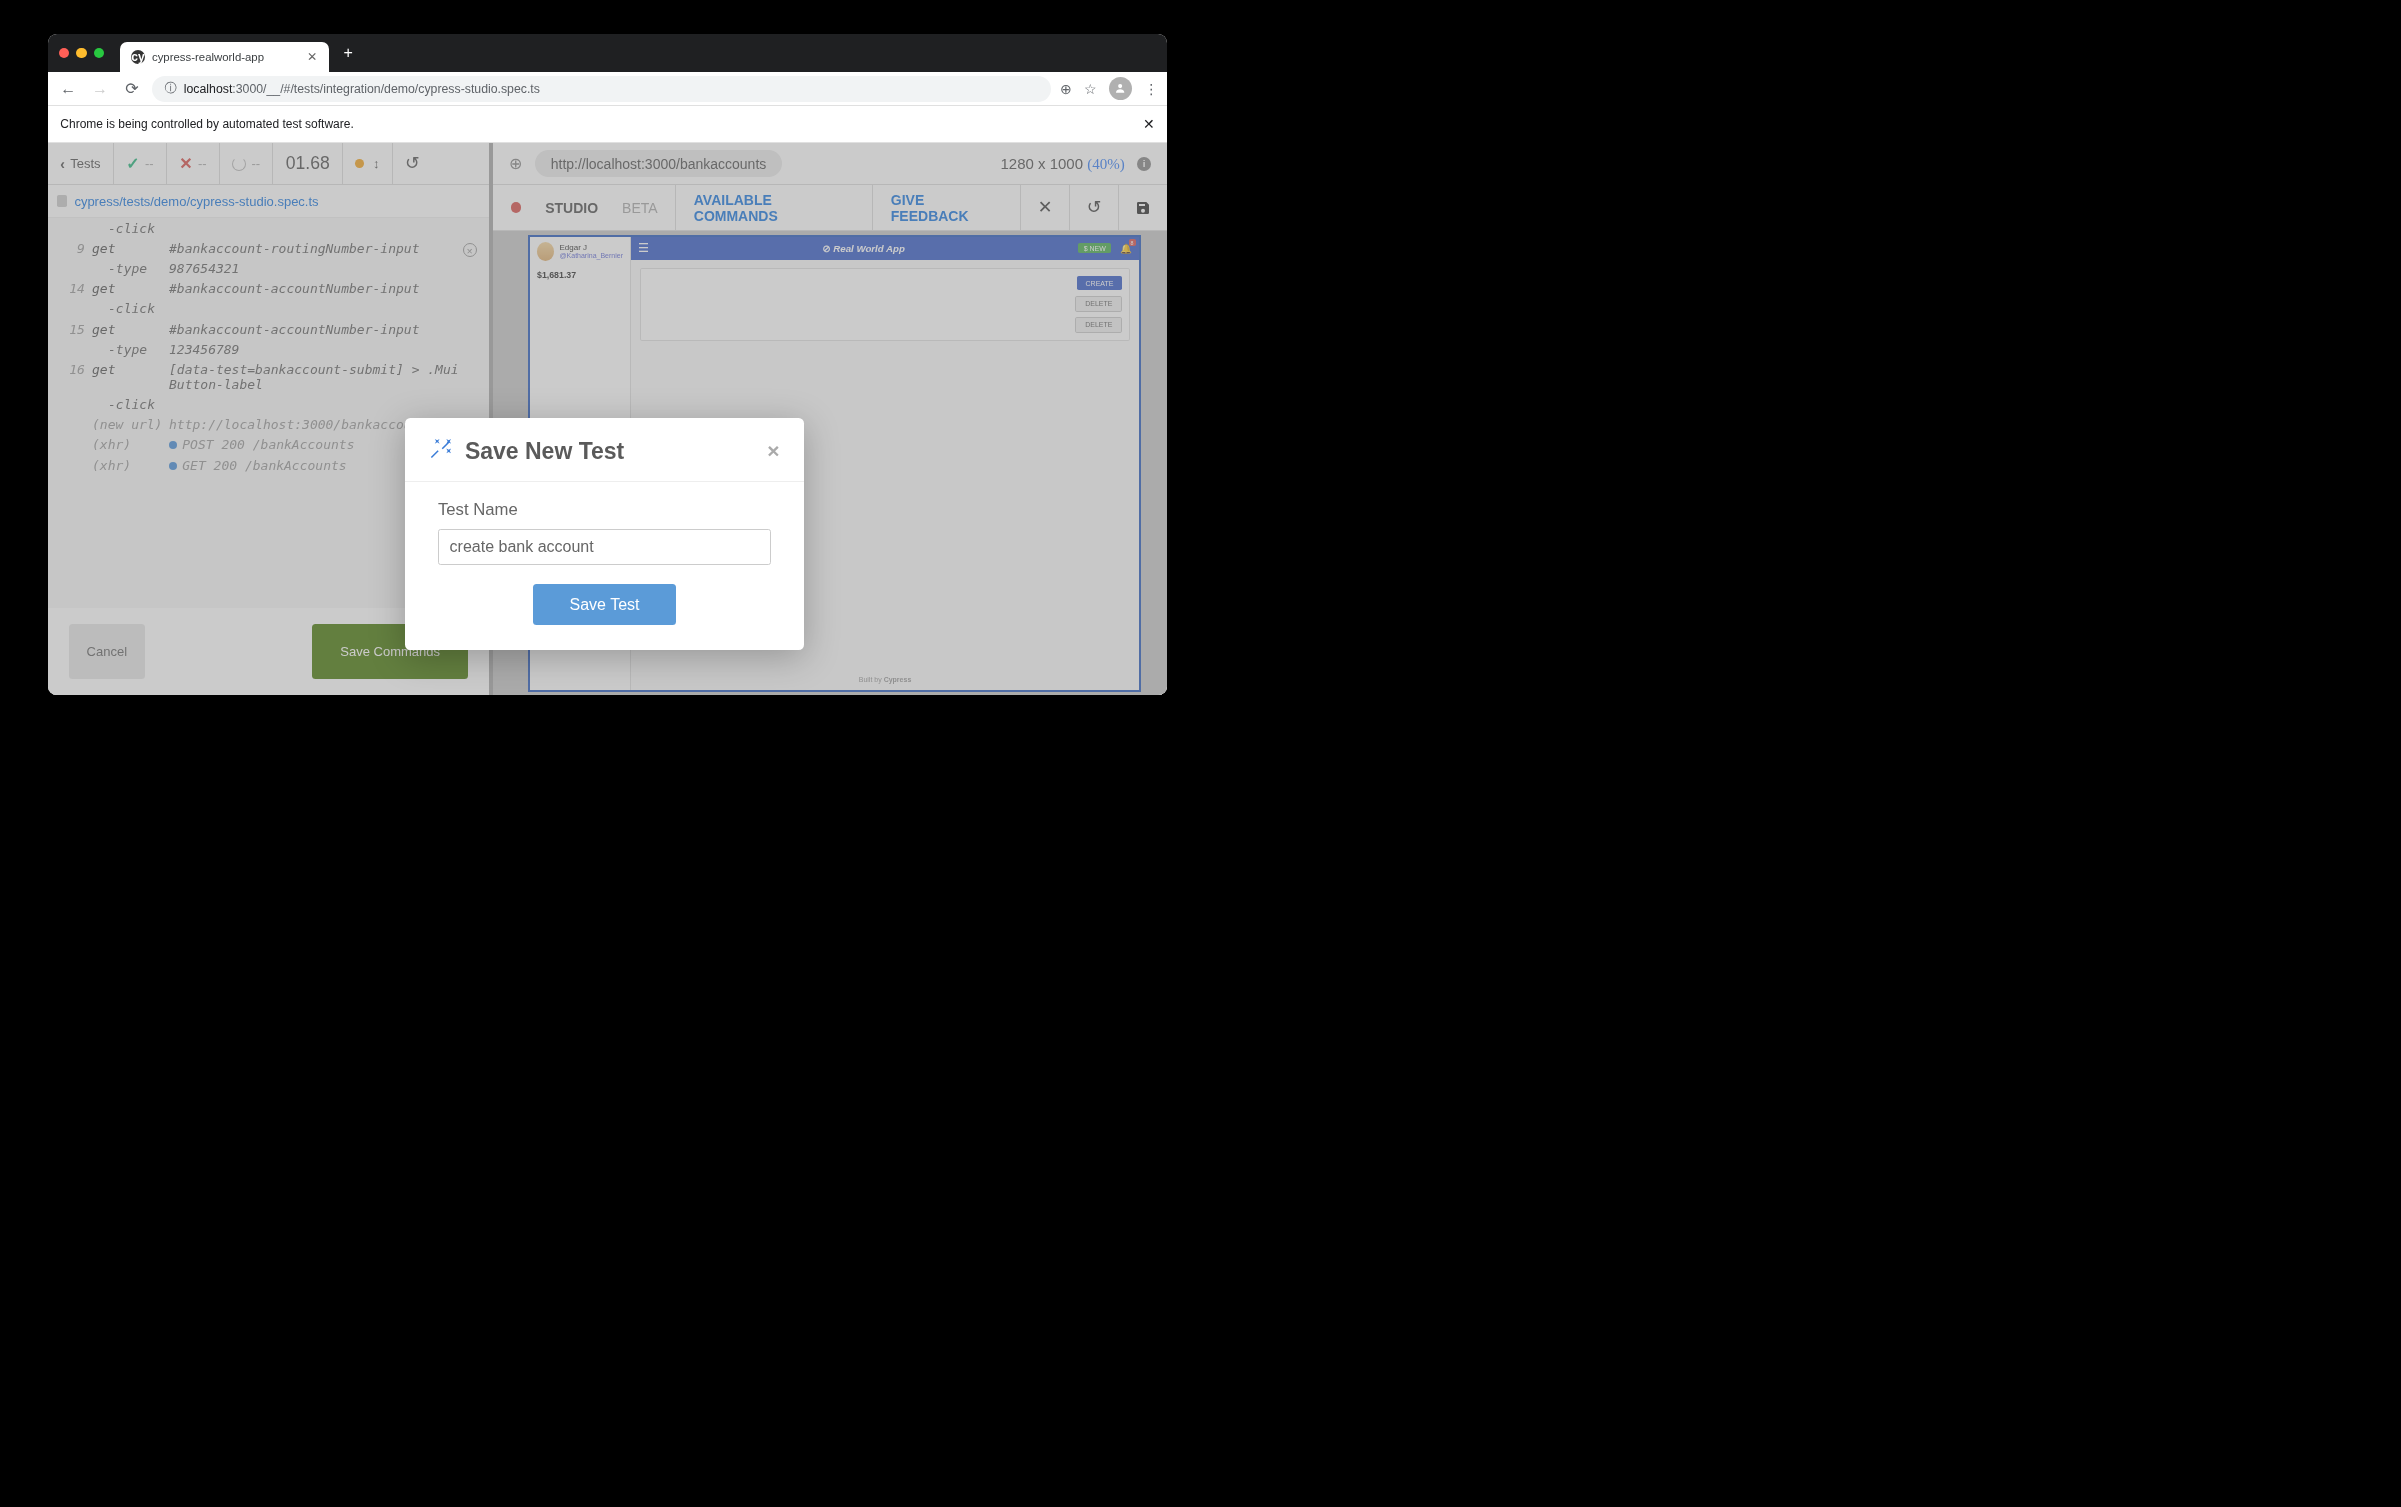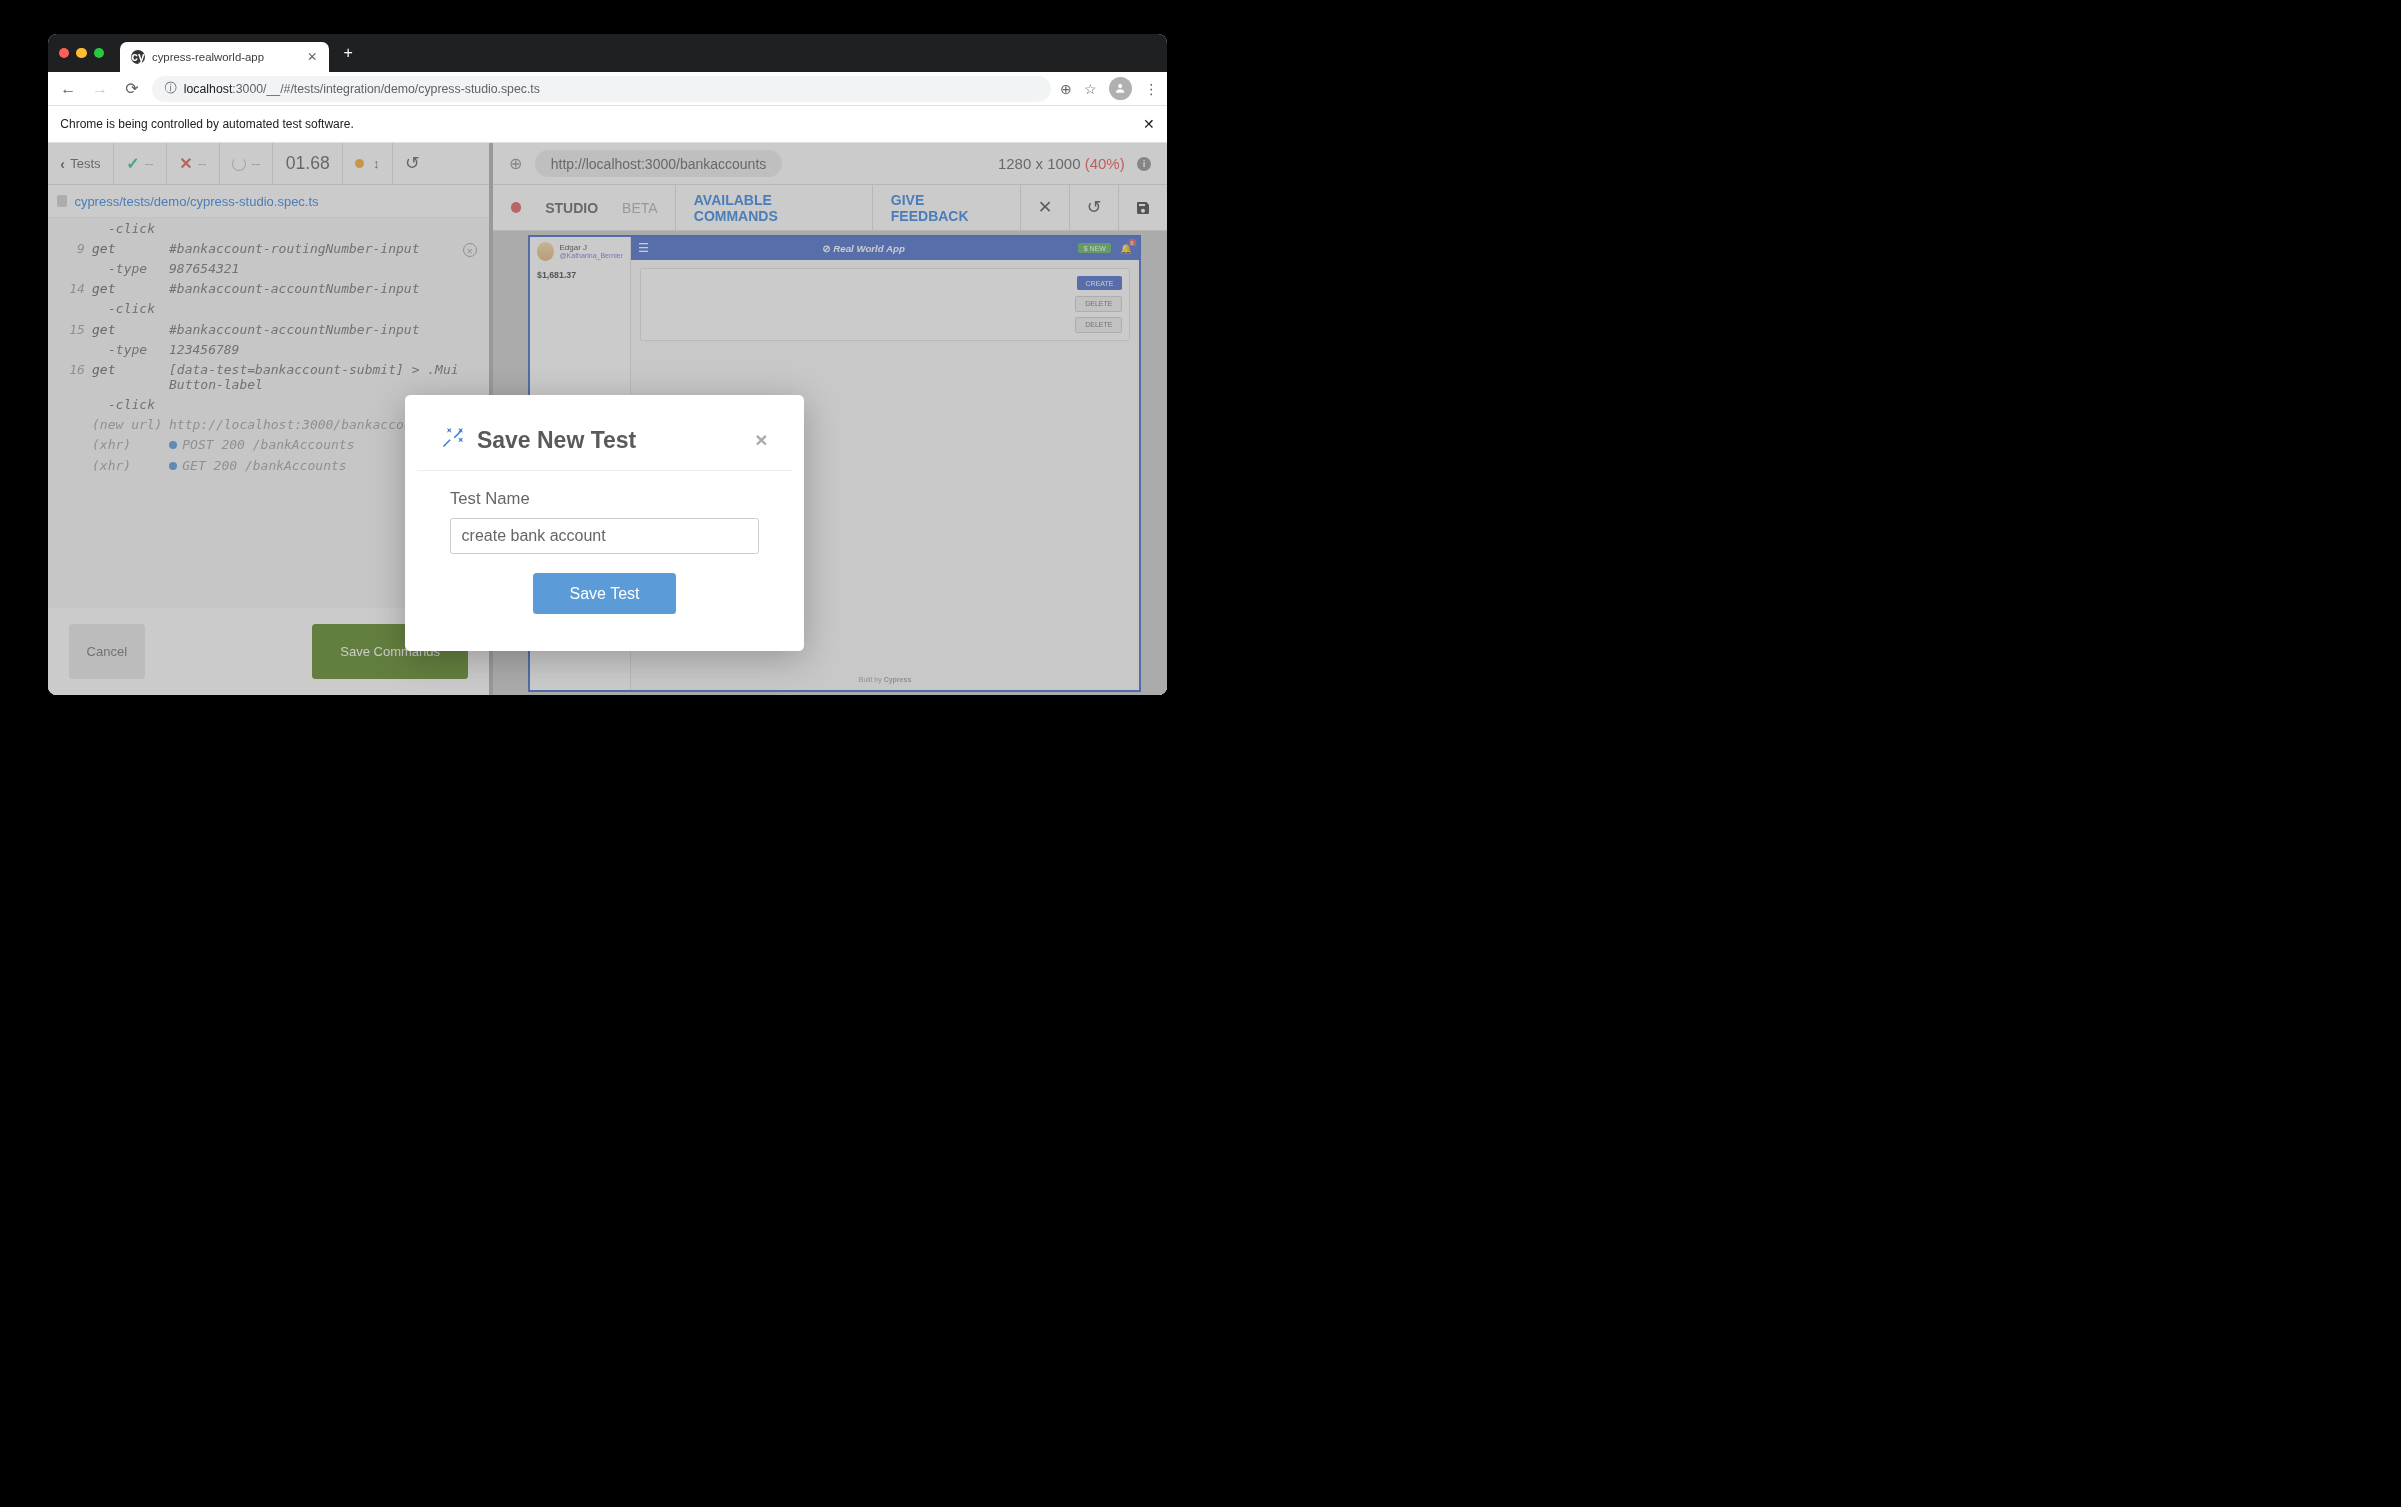--- a/index.html
+++ b/index.html
@@ -49,21 +49,21 @@
 .delete-icon { position: absolute; right: 12.3px; top: 5.3px; width: 14px; height: 14px; border: 1.3px solid #999; border-radius: 50%; display: flex; align-items: center; justify-content: center; color: #999; font-size: 9.7px; }
 .cmd-footer { display: flex; gap: 12.3px; padding: 16px 21px; justify-content: space-between; }
 .btn { padding: 8px 17.6px; border-radius: 3.5px; font-size: 13px; border: none; cursor: pointer; }
 .btn-cancel { background: #e6e6e6; color: #666; }
 .btn-save { background: #4d7c0f; color: #fff; margin-left: auto; padding: 20px 28px; }
 .right { flex: 1; display: flex; flex-direction: column; background: #fff; }
 .right-top { height: 42px; display: flex; align-items: center; padding: 0 16px; gap: 12.3px; border-bottom: 0.9px solid #ddd; }
 .target-icon { color: #888; font-size: 16px; }
 .url-pill { flex: 1; max-width: 413px; background: #eaeaea; border-radius: 14px; padding: 5.3px 16px; font-size: 14px; color: #555; }
 .dims { font-size: 15px; color: #555; white-space: nowrap; }
-.pct { color: #ef4444; }
+.pct { color: #3b82f6; font-family: Liberation Serif, serif; }
 .info-icon { width: 14px; height: 14px; border-radius: 50%; background: #888; color: #fff; display: flex; align-items: center; justify-content: center; font-size: 9.7px; font-weight: bold; }
 .studio-bar { height: 46px; display: flex; align-items: center; border-bottom: 0.9px solid #ddd; }
 .sb-seg { padding: 0 17.6px; height: 100%; display: flex; align-items: center; border-right: 0.9px solid #ddd; font-size: 14px; font-weight: 600; gap: 24px; }
 .rec-dot { width: 10.6px; height: 10.6px; border-radius: 50%; background: #d9534f; }
 .studio-label { color: #555; }
 .beta { color: #aaa; font-weight: 500; }
 .link-blue { color: #1f7ae0; }
 .sb-icons { margin-left: auto; display: flex; }
 .sb-icon { width: 49px; height: 46px; display: flex; align-items: center; justify-content: center; font-size: 17.6px; color: #444; border-left: 0.9px solid #ddd; }
 .preview { flex: 1; background: #c8c8c8; padding: 3.5px 26px 3.5px 35px; overflow: hidden; position: relative; }
@@ -78,21 +78,21 @@
 .hamburger { color: #fff; font-size: 12.3px; }
 .pv-title { flex: 1; text-align: center; color: #fff; font-size: 9.7px; font-style: italic; font-weight: 600; }
 .pv-new { background: #4caf50; color: #fff; font-size: 7px; padding: 1.8px 5.3px; border-radius: 1.8px; }
 .pv-bell { color: #fff; font-size: 9.7px; position: relative; }
 .bell-badge { position: absolute; top: -3.5px; right: -3.5px; width: 7px; height: 7px; background: #d9534f; border-radius: 1.8px; color: #fff; font-size: 5.3px; display: flex; align-items: center; justify-content: center; }
 .pv-content { flex: 1; padding: 8.8px; background: #fafafa; position: relative; }
 .pv-card { background: #fff; border: 0.9px solid #e0e0e0; border-radius: 1.8px; padding: 7px; display: flex; justify-content: flex-end; flex-direction: column; gap: 5.3px; align-items: flex-end; }
 .pv-btn-create { background: #3a5fc8; color: #fff; font-size: 7px; padding: 3.5px 8.8px; border-radius: 1.8px; }
 .pv-btn-delete { background: #f0f0f0; color: #666; font-size: 7px; padding: 3.5px 8.8px; border-radius: 1.8px; border: 0.9px solid #ccc; }
 .pv-footer { text-align: center; font-size: 7px; color: #999; margin-top: auto; padding: 3.5px; position: absolute; bottom: 3.5px; left: 0; right: 0; }
-.modal { position: absolute; left: 357px; top: 252px; width: 399px; background: #fff; border-radius: 5.3px; box-shadow: 0 7px 35px rgba(0,0,0,.25); z-index: 10; padding: 12px; }
+.modal { position: absolute; left: 357px; top: 275px; width: 399px; background: #fff; border-radius: 5.3px; box-shadow: 0 7px 35px rgba(0,0,0,.25); z-index: 10; padding: 0; }
 .modal-header { display: flex; align-items: center; padding: 19.4px 24.6px 16px; gap: 12.3px; border-bottom: 0.9px solid #eee; }
 .wand-icon { color: #3b7dd8; font-size: 21px; }
 .modal-title { font-size: 23px; font-weight: 600; color: #5a5a5a; flex: 1; }
 .modal-close { font-size: 21px; color: #aaa; font-weight: bold; }
 .modal-body { padding: 17.6px 33px 24.6px; }
 .form-label { font-size: 16.7px; color: #666; margin-bottom: 8.8px; }
 .form-input { width: 100%; padding: 8px 10.6px; font-size: 16px; border: 0.9px solid #ccc; border-radius: 2.6px; color: #666; }
 .modal-save { display: block; margin: 19.4px auto 0; background: #5b9bd8; color: #fff; border: none; padding: 11.4px 37px; font-size: 16px; border-radius: 3.5px; }
 </style>
 </head>

